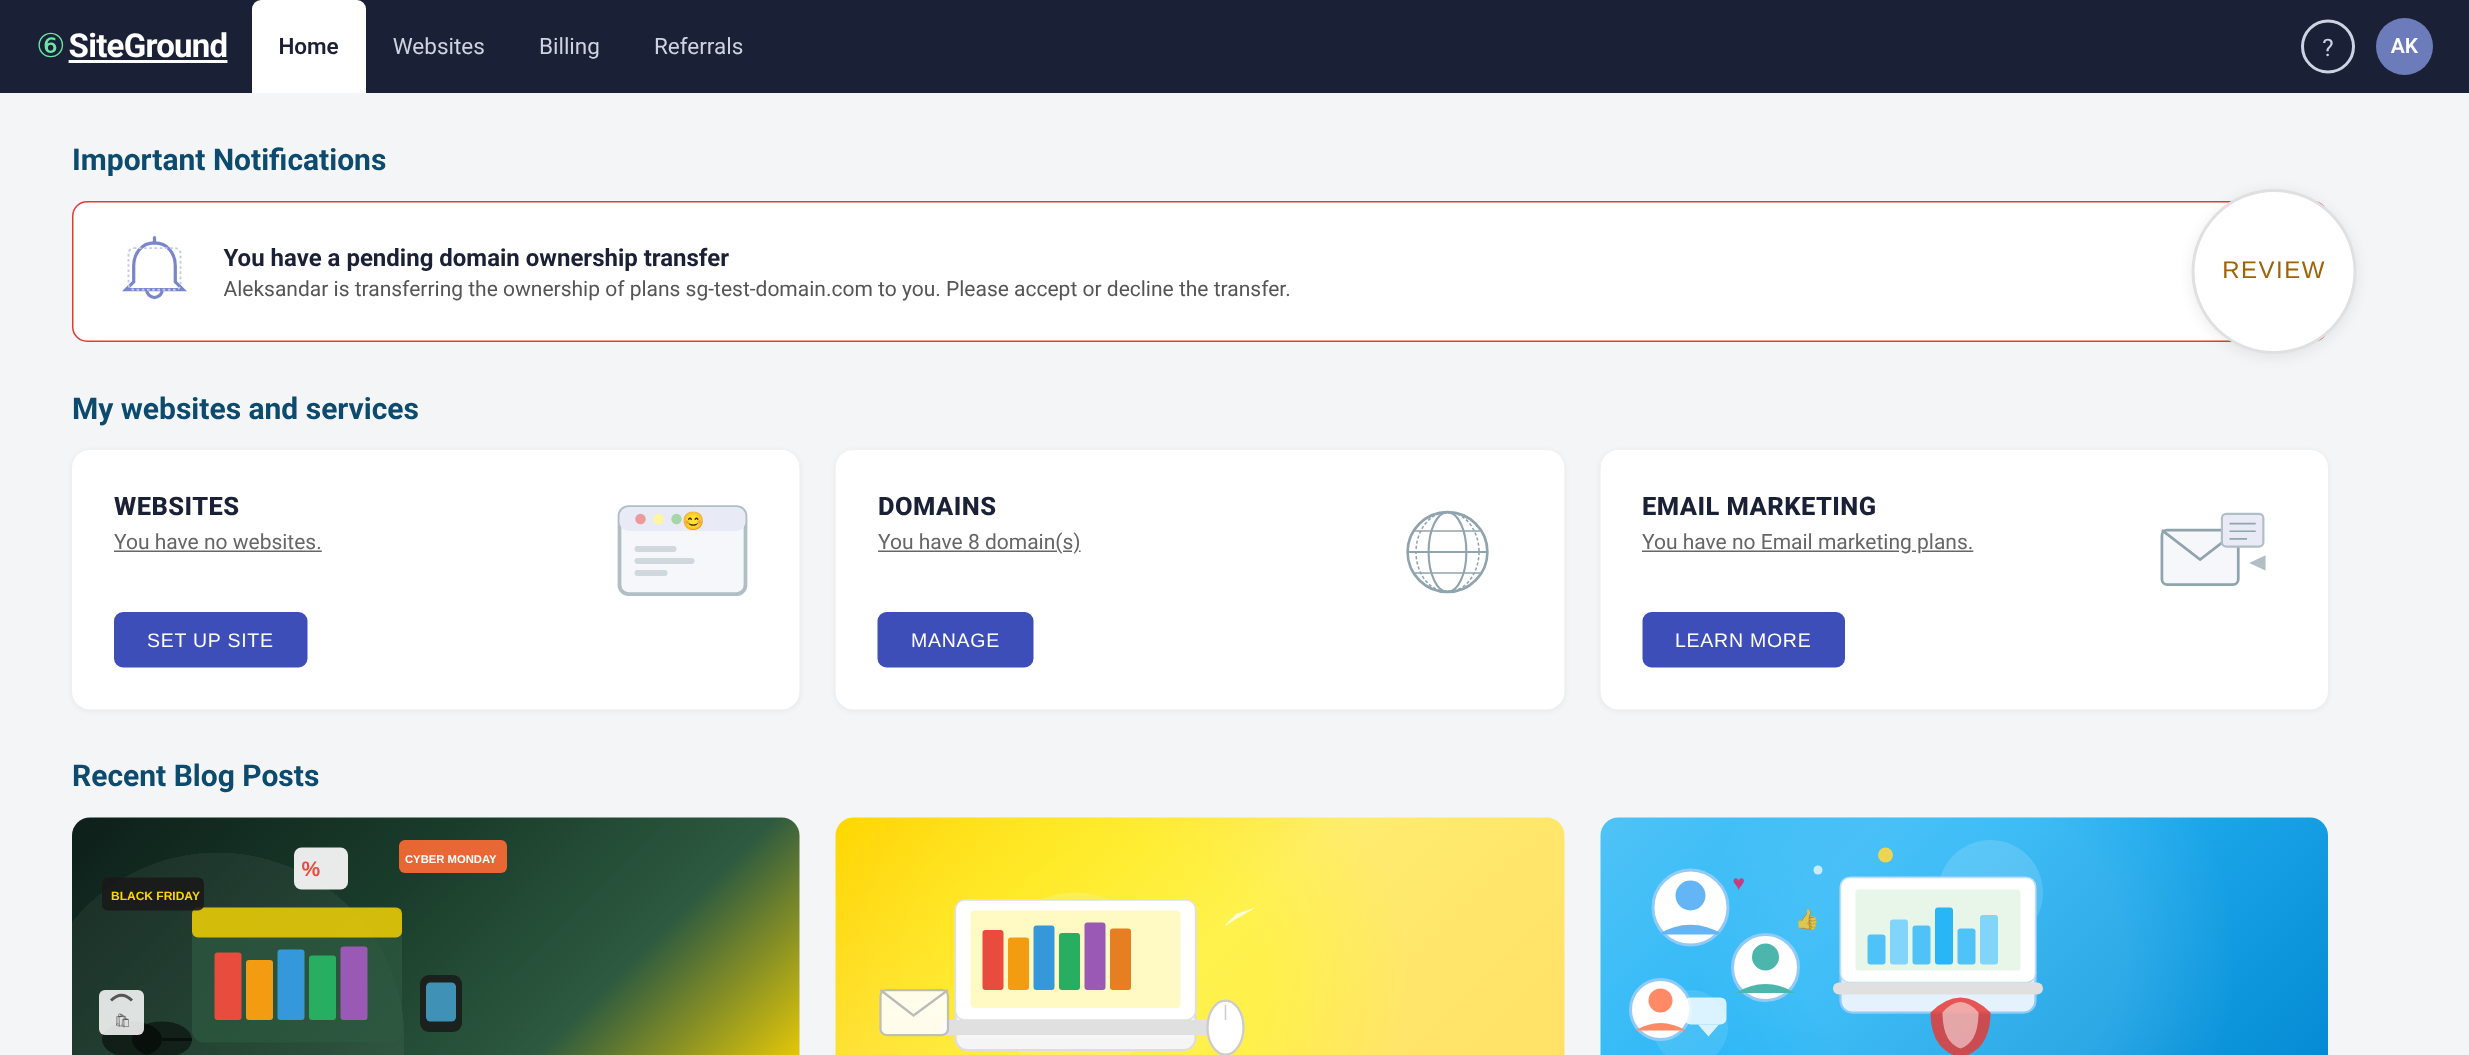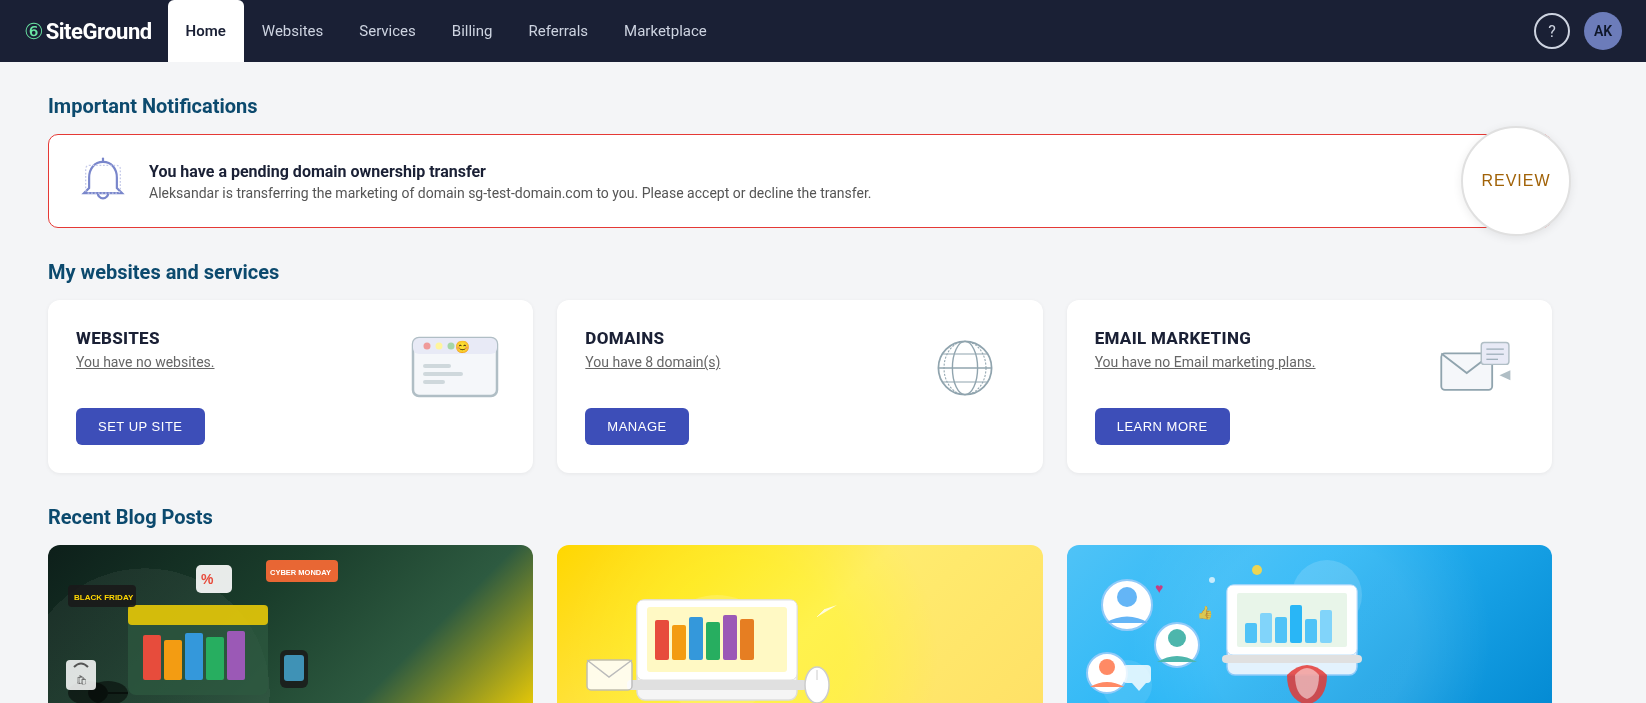--- a/index.html
+++ b/index.html
@@ -17,20 +17,21 @@
     .navbar-logo {
       display: flex;
       align-items: center;
       margin-right: 8px;
     }
     .logo-text {
       color: #fff;
       font-size: 22px;
       font-weight: 700;
       letter-spacing: -0.5px;
+      text-decoration: underline;
     }
     .logo-icon {
       color: #6ae6a4;
       font-size: 22px;
       margin-right: 2px;
     }
     .nav-links {
       display: flex;
       align-items: center;
       gap: 0;
@@ -74,21 +75,21 @@
       cursor: pointer;
     }
     .user-avatar {
       width: 38px;
       height: 38px;
       border-radius: 50%;
       background: #6c7cba;
       display: flex;
       align-items: center;
       justify-content: center;
-      color: #0f172a;
+      color: #ffffff;
       font-size: 14px;
       font-weight: 600;
       cursor: pointer;
     }
 
     
     .main-content {
       padding: 32px 48px;
       max-width: 1600px;
     }
@@ -269,24 +270,22 @@
 
 <nav class="navbar">
   <div class="navbar-logo">
     <span class="logo-icon">⑥</span>
     <span class="logo-text">SiteGround</span>
   </div>
 
   <div class="nav-links">
     <a class="nav-link active">Home</a>
     <a class="nav-link">Websites</a>
-    <a class="nav-link">Services</a>
     <a class="nav-link">Billing</a>
     <a class="nav-link">Referrals</a>
-    <a class="nav-link">Marketplace</a>
   </div>
 
   <div class="nav-right">
     <div class="help-btn">
       <span>?</span>
     </div>
     <div class="user-avatar">
       <span>AK</span>
     </div>
   </div>
@@ -301,21 +300,21 @@
       <div class="notif-icon notif-bell">
         <svg viewBox="0 0 60 60" width="52" height="52" fill="none" xmlns="http://www.w3.org/2000/svg">
           <path d="M30 8 C20 8 14 16 14 26 L14 38 L8 44 L52 44 L46 38 L46 26 C46 16 40 8 30 8Z" stroke="#7986cb" stroke-width="2.5" fill="none"></path>
           <path d="M24 44 C24 47.3 26.7 50 30 50 C33.3 50 36 47.3 36 44" stroke="#7986cb" stroke-width="2.5" fill="none"></path>
           <line x1="30" y1="4" x2="30" y2="8" stroke="#7986cb" stroke-width="2.5" stroke-linecap="round"></line>
           <rect x="10" y="12" width="40" height="32" rx="4" stroke="#c5cae9" stroke-width="1.5" fill="none" stroke-dasharray="2 2"></rect>
         </svg>
       </div>
       <div class="notif-body">
         <div class="notif-title">You have a pending domain ownership transfer</div>
-        <div class="notif-desc">Aleksandar is transferring the marketing of domain sg-test-domain.com to you. Please accept or decline the transfer.</div>
+        <div class="notif-desc">Aleksandar is transferring the ownership of plans sg-test-domain.com to you. Please accept or decline the transfer.</div>
       </div>
       <div class="review-btn-wrap">
         <button class="review-btn">REVIEW</button>
       </div>
     </div>
   </div>
 
   <div class="cards-section">
     <h2 class="section-title">My websites and services</h2>
 

